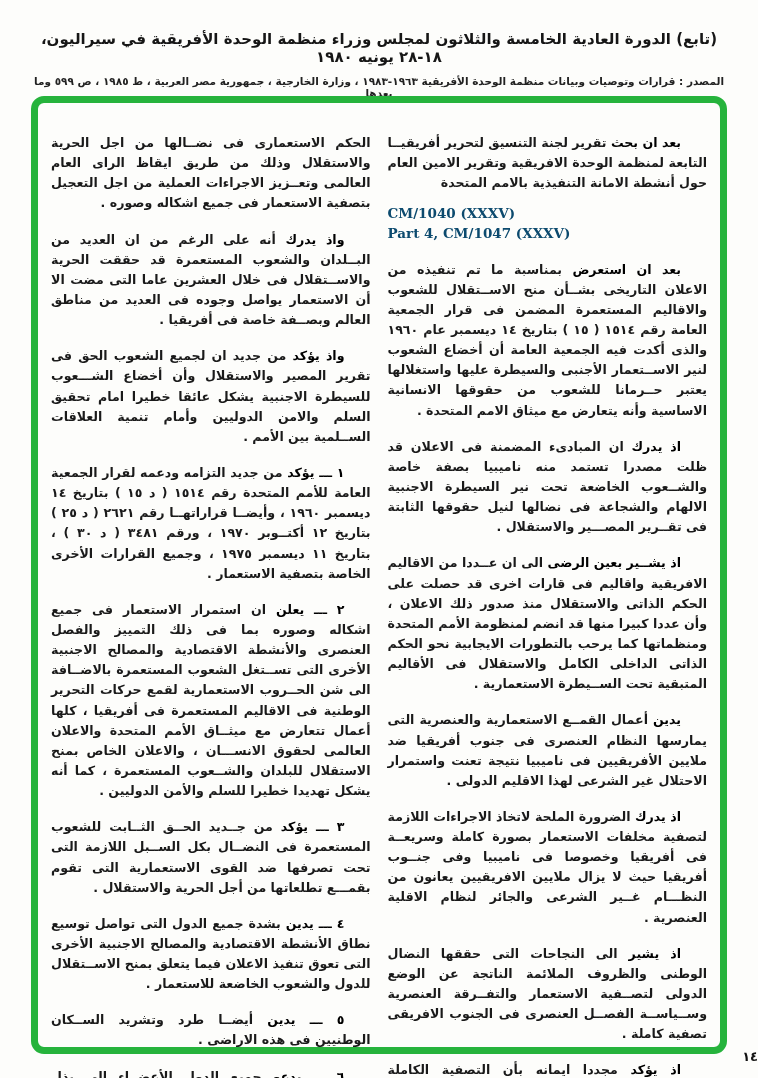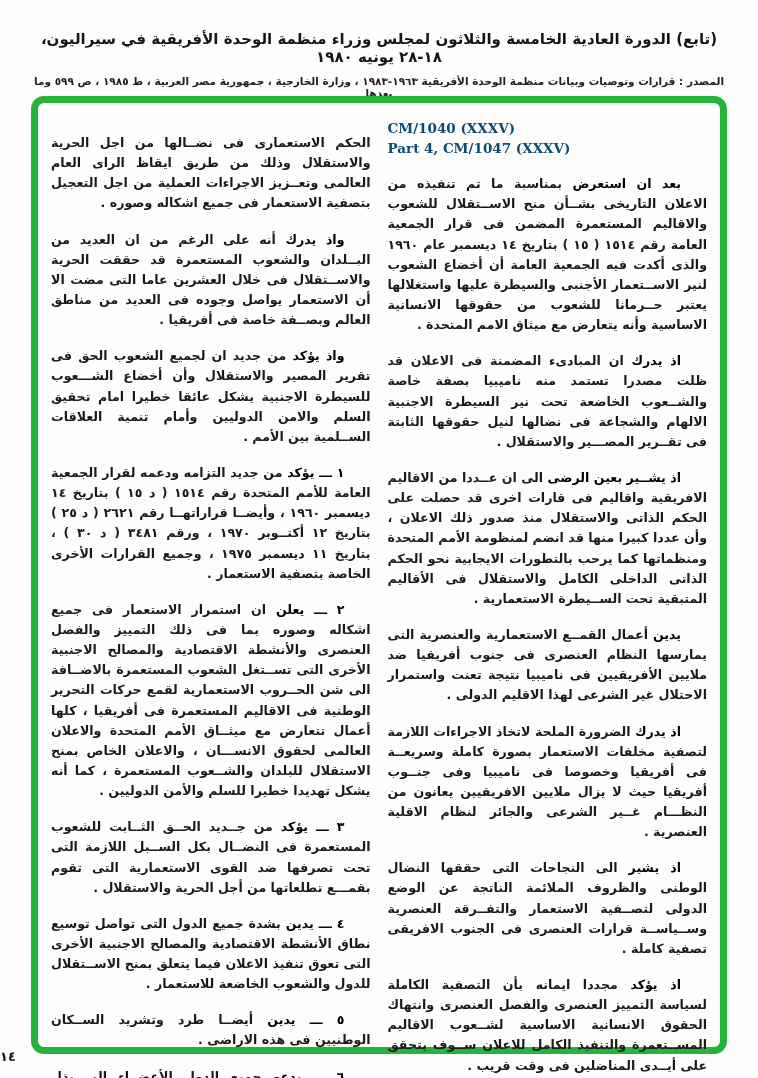--- a/index.html
+++ b/index.html
@@ -86,41 +86,44 @@
     margin: 2px 0 14px 0;
     line-height: 1.45;
   }
   .refs div { white-space: nowrap; }
   
   .footer {
     position: absolute;
     bottom: 14px;
     left: 0;
     right: 0;
-    text-align: left;
+    text-align: right;
     font-size: 13px;
     font-weight: bold;
     color: #111;
     direction: rtl;
   }
 </style>
 </head>
 <body>
 
 <div class="page">
 
   <div class="header">
     <p class="header-line1">(تابع) الدورة العادية الخامسة والثلاثون لمجلس وزراء منظمة الوحدة الأفريقية في سيراليون، ١٨-٢٨ يونيه ١٩٨٠</p>
     <p class="header-line2">المصدر : قرارات وتوصيات وبيانات منظمة الوحدة الأفريقية ١٩٦٣-١٩٨٣ ، وزارة الخارجية ، جمهورية مصر العربية ، ط ١٩٨٥ ، ص ٥٩٩ وما بعدها</p>
   </div>
 
   <div class="frame" style="border-color: rgb(38, 179, 60);">
     <div class="frame-inner">
 
       <div class="col col-right">
+        <p>
+          <span class="lead">بعد ان بحث</span><span> تقرير لجنة التنسيق لتحرير أفريقيــا التابعة لمنظمة الوحدة الافريقية وتقرير الامين العام حول أنشطة الامانة التنفيذية بالامم المتحدة</span>
+        </p>
         <div class="refs">
           <div>CM/1040  (XXXV)</div>
           <div>Part 4, CM/1047  (XXXV)</div>
         </div>
         <div>
 
             <p>
               <span class="lead">بعد ان استعرض</span><span> بمناسبة ما تم تنفيذه من الاعلان التاريخى بشــأن منح الاســتقلال للشعوب والاقاليم المستعمرة المضمن فى قرار الجمعية العامة رقم ١٥١٤ ( ١٥ ) بتاريخ ١٤ ديسمبر عام ١٩٦٠ والذى أكدت فيه الجمعية العامة أن أخضاع الشعوب لنير الاســتعمار الأجنبى والسيطرة عليها واستغلالها يعتبر حــرمانا للشعوب من حقوقها الانسانية الاساسية وأنه يتعارض مع ميثاق الامم المتحدة .</span>
             </p>
 
@@ -134,21 +137,21 @@
 
             <p>
               <span class="lead">يدين</span><span> أعمال القمــع الاستعمارية والعنصرية التى يمارسها النظام العنصرى فى جنوب أفريقيا ضد ملايين الأفريقيين فى ناميبيا نتيجة تعنت واستمرار الاحتلال غير الشرعى لهذا الاقليم الدولى .</span>
             </p>
 
             <p>
               <span class="lead">اذ يدرك</span><span> الضرورة الملحة لاتخاذ الاجراءات اللازمة لتصفية مخلفات الاستعمار بصورة كاملة وسريعــة فى أفريقيا وخصوصا فى ناميبيا وفى جنــوب أفريقيا حيث لا يزال ملايين الافريقيين يعانون من النظـــام غــير الشرعى والجائر لنظام الاقلية العنصرية .</span>
             </p>
 
             <p>
-              <span class="lead">اذ يشير</span><span> الى النجاحات التى حققها النضال الوطنى والظروف الملائمة الناتجة عن الوضع الدولى لتصــفية الاستعمار والتفــرقة العنصرية وســياســة قرارات العنصرى فى الجنوب الافريقى تصفية كاملة .</span>
+              <span class="lead">اذ يشير</span><span> الى النجاحات التى حققها النضال الوطنى والظروف الملائمة الناتجة عن الوضع الدولى لتصــفية الاستعمار والتفــرقة العنصرية وســياســة الفصــل العنصرى فى الجنوب الافريقى تصفية كاملة .</span>
             </p>
 
             <p>
               <span class="lead">اذ يؤكد</span><span> مجددا ايمانه بأن التصفية الكاملة لسياسة التمييز العنصرى والفصل العنصرى وانتهاك الحقوق الانسانية الاساسية لشــعوب الاقاليم المســتعمرة والتنفيذ الكامل للاعلان ســوف يتحقق على أيــدى المناضلين فى وقت قريب .</span>
             </p>
 
           </div>
       </div>
 
       <div class="col col-left">

